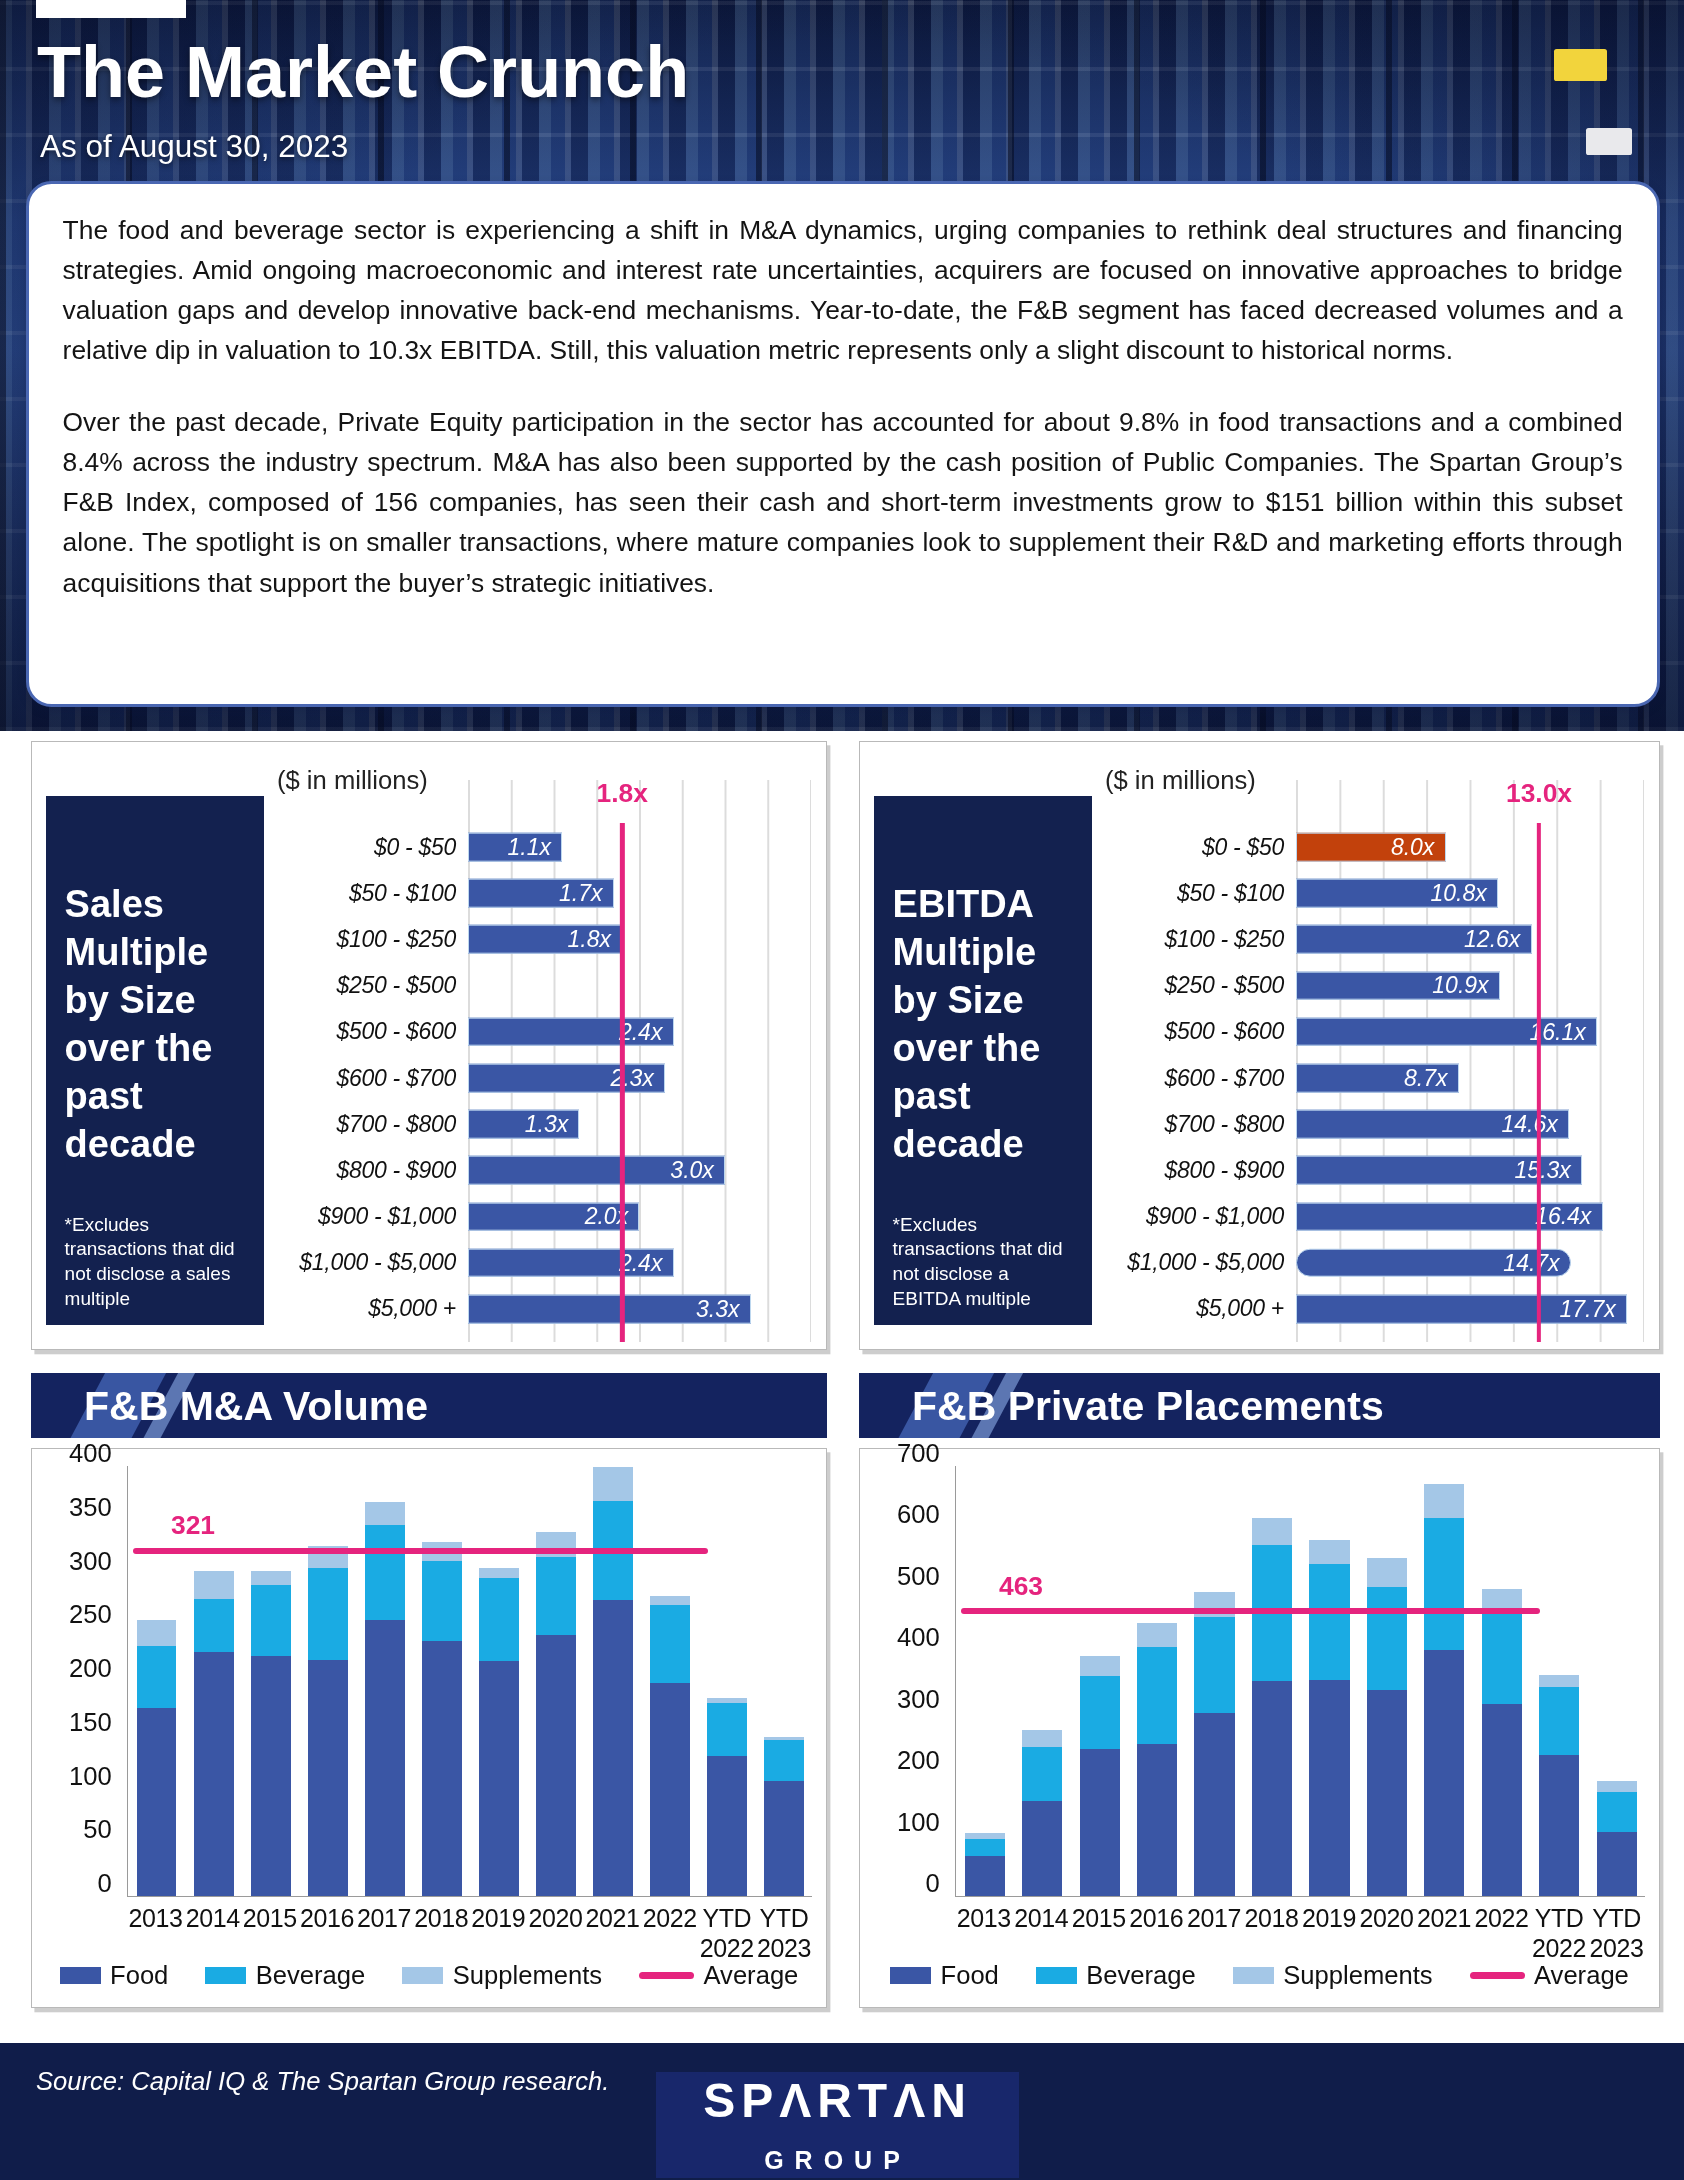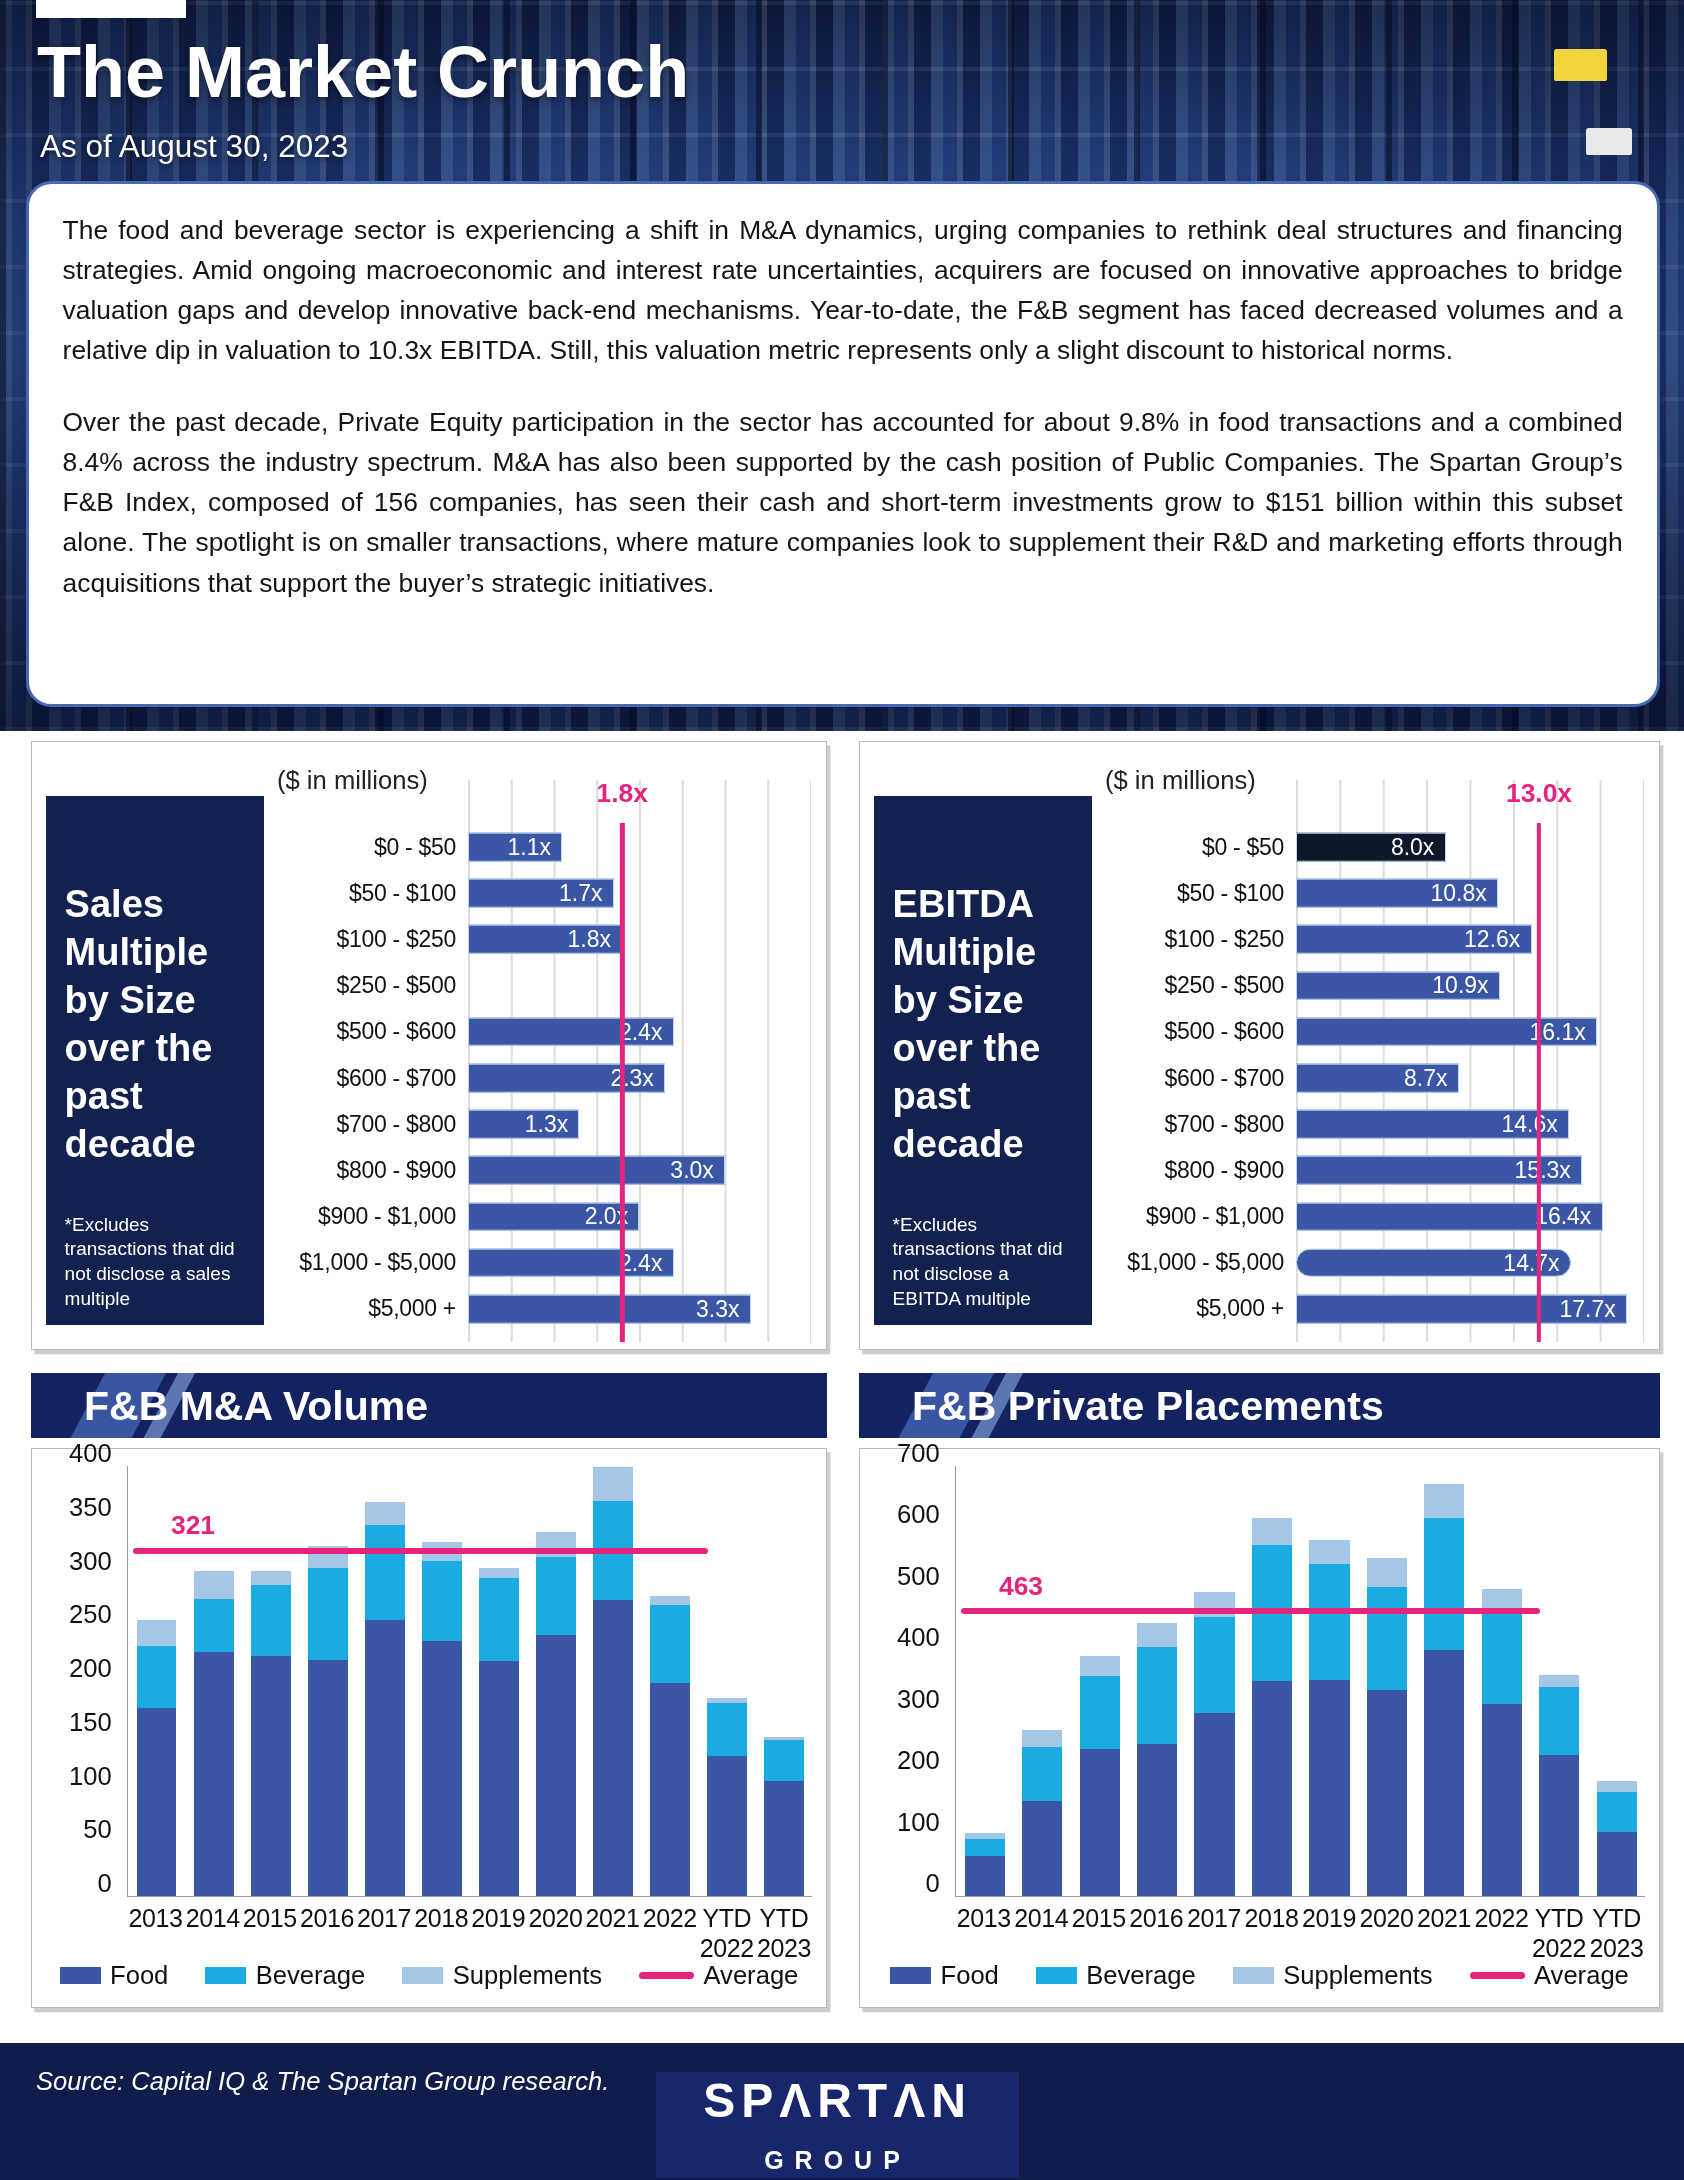--- a/index.html
+++ b/index.html
@@ -36,21 +36,21 @@
   .panel.pleft{left:31px;width:796px;}
   .panel.pright{left:859px;width:801px;}
   .side{position:absolute;left:13.6px;top:54px;width:218px;bottom:24px;background:#13214f;
       display:flex;flex-direction:column;justify-content:flex-end;box-sizing:border-box;
       padding:0 17px 13.6px 19px;}
   .side-title{color:#ffffff;font-weight:bold;font-size:38px;line-height:1.26;margin-bottom:44px;}
   .side-note{color:#ffffff;font-size:19px;line-height:1.3;}
   .units{position:absolute;left:245px;top:24px;font-size:25.6px;color:#222;}
   .chartarea{position:absolute;left:247px;right:15.3px;top:82px;bottom:17px;display:flex;
       flex-direction:column;}
-  .mrow{flex:1;display:flex;align-items:center;position:relative;z-index:1;}
+  .mrow{flex:1;display:flex;align-items:center;position:relative;z-index:1;font-style:italic;}
   .mlabel{width:177px;text-align:right;padding-right:12px;font-size:23px;color:#111;
       white-space:nowrap;letter-spacing:-0.3px;flex:none;}
   .mtrack{flex:1;position:relative;height:100%;}
   .mbar{position:absolute;left:0;top:50%;transform:translateY(-50%);height:62%;
       background:#3a56a5;border:1.7px solid #bdd7ef;box-sizing:border-box;
       display:flex;align-items:center;justify-content:flex-end;padding-right:10.2px;}
   .mval{color:#ffffff;font-size:23px;}
   .gridarea{position:absolute;left:189px;right:0;top:-44px;bottom:-10.2px;z-index:0;
       background-image:linear-gradient(to right,#dcdcdc 1.7px,rgba(0,0,0,0) 1.7px);
       background-size:12.5% 100%;border-right:1.7px solid #dcdcdc;}
@@ -223,21 +223,21 @@
     <div class="side">
       <div class="side-title">EBITDA Multiple by Size over the past decade</div>
       <div class="side-note">*Excludes transactions that did not disclose a EBITDA multiple</div>
     </div>
     <div class="units">($ in millions)</div>
     <div class="chartarea">
         <div class="gridarea"></div>
         <div class="mrow">
           <span class="mlabel">$0 - $50</span>
           <div class="mtrack">
-            <div class="mbar" style="width: 43.0108%; background: #0f172a;">
+            <div class="mbar" style="width: 43.0108%; background: #c2410c;">
               <span class="mval">8.0x</span>
             </div>
           </div>
         </div>
         <div class="mrow">
           <span class="mlabel">$50 - $100</span>
           <div class="mtrack">
             <div class="mbar" style="width: 58.0645%; background: rgb(58, 86, 165);">
               <span class="mval">10.8x</span>
             </div>

